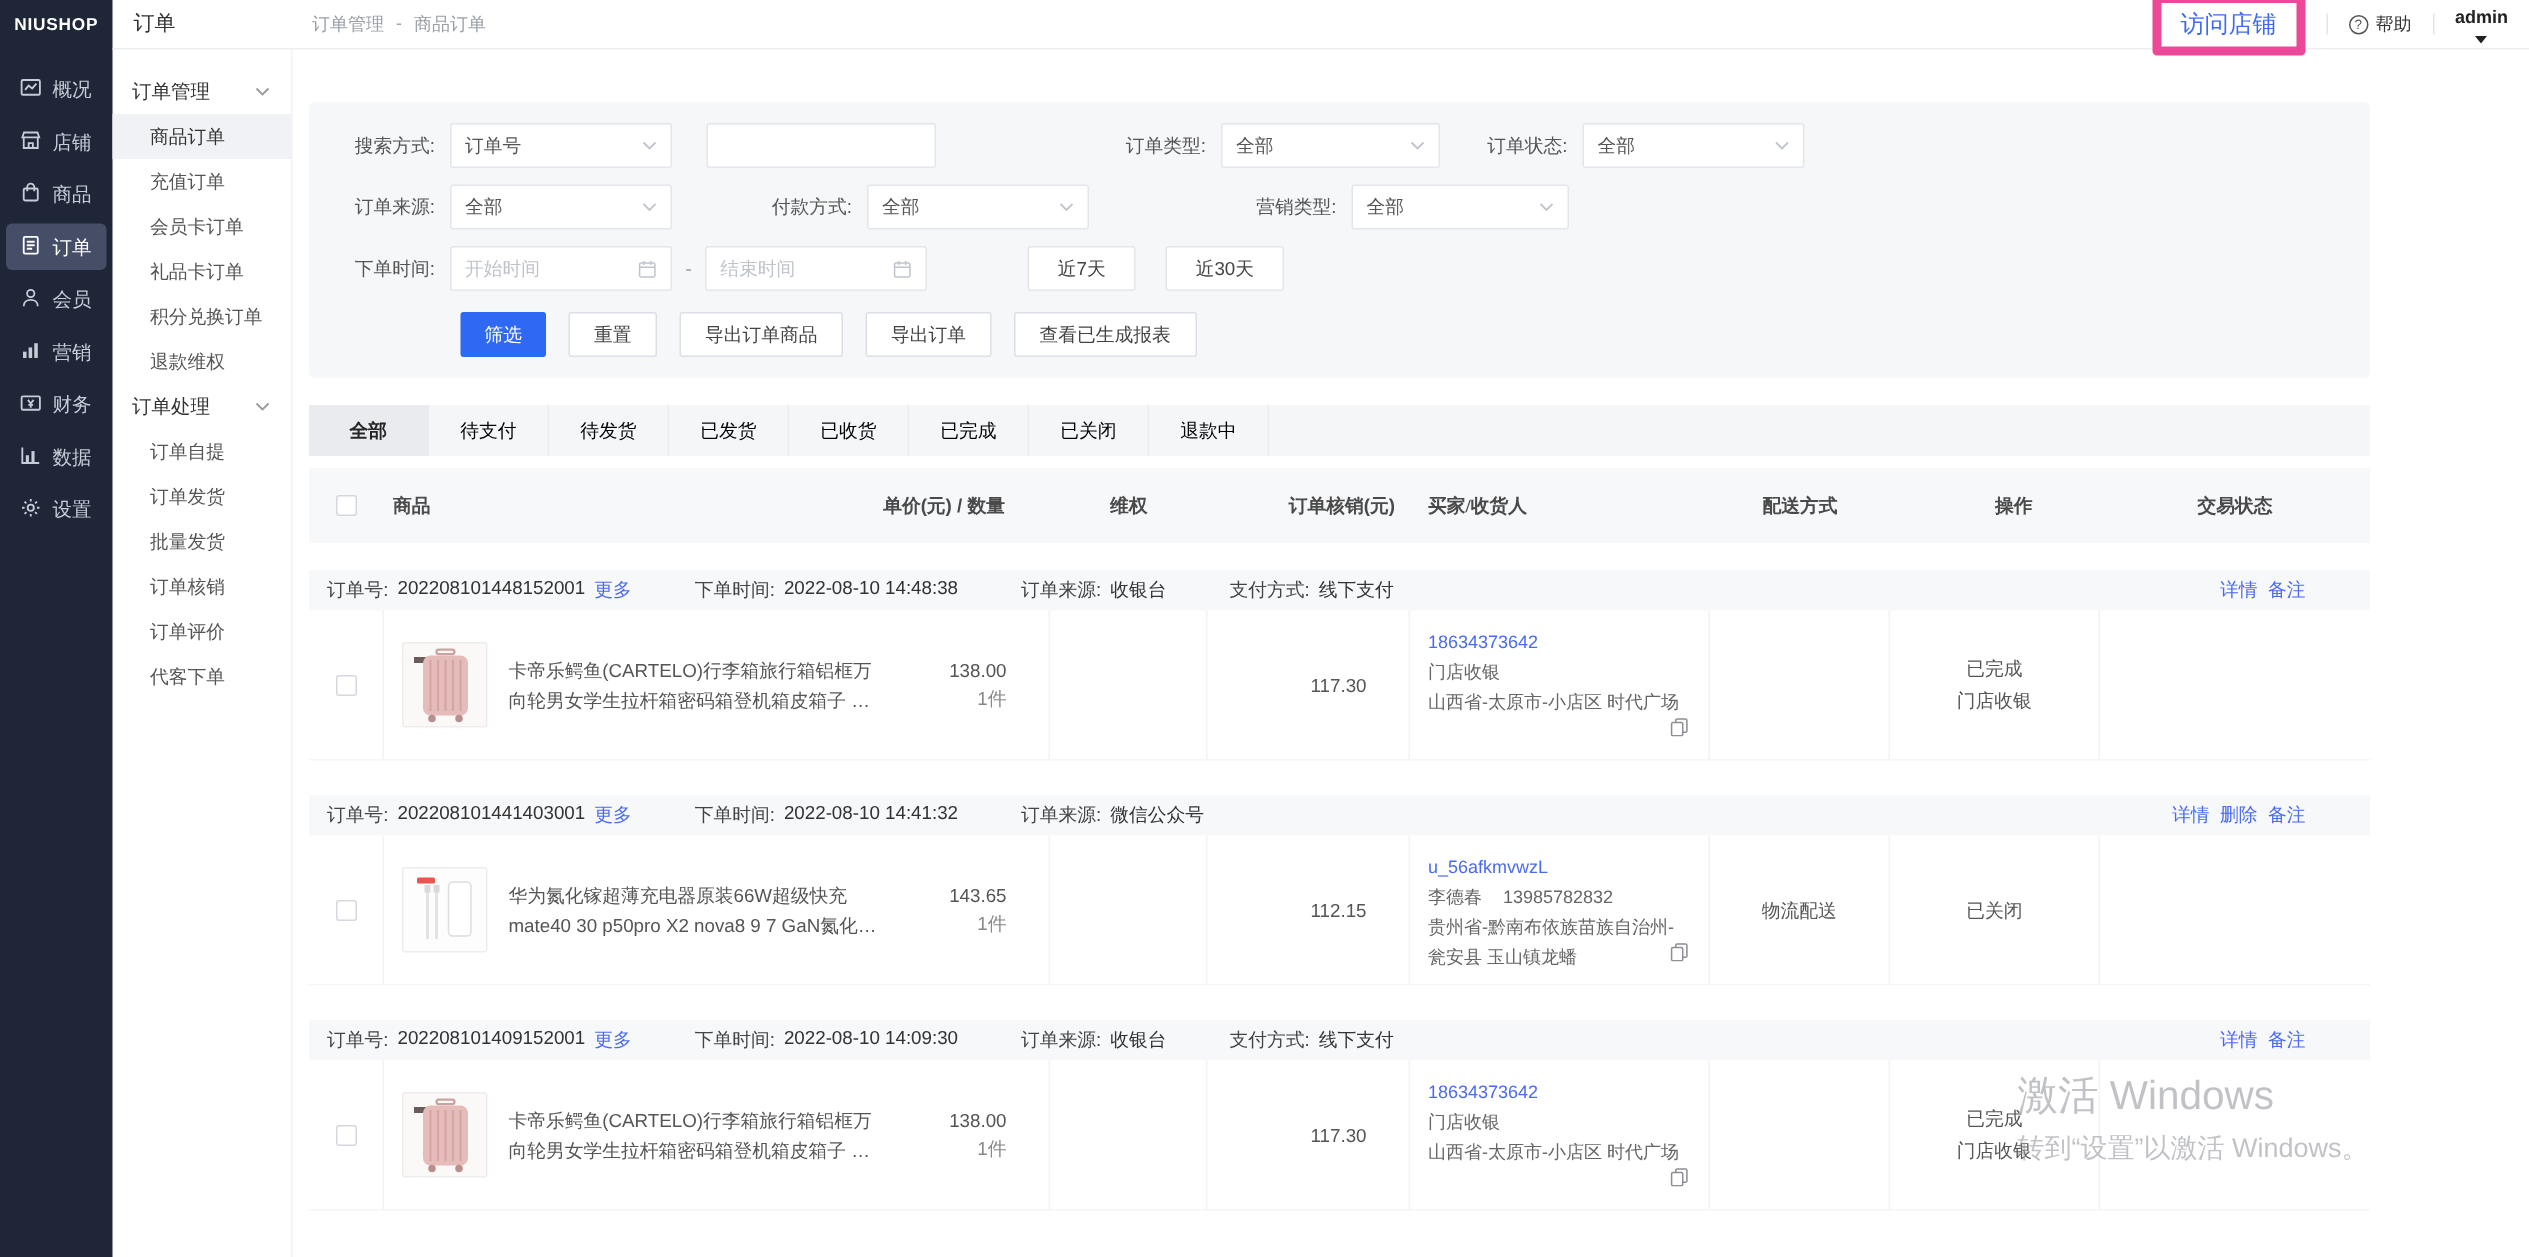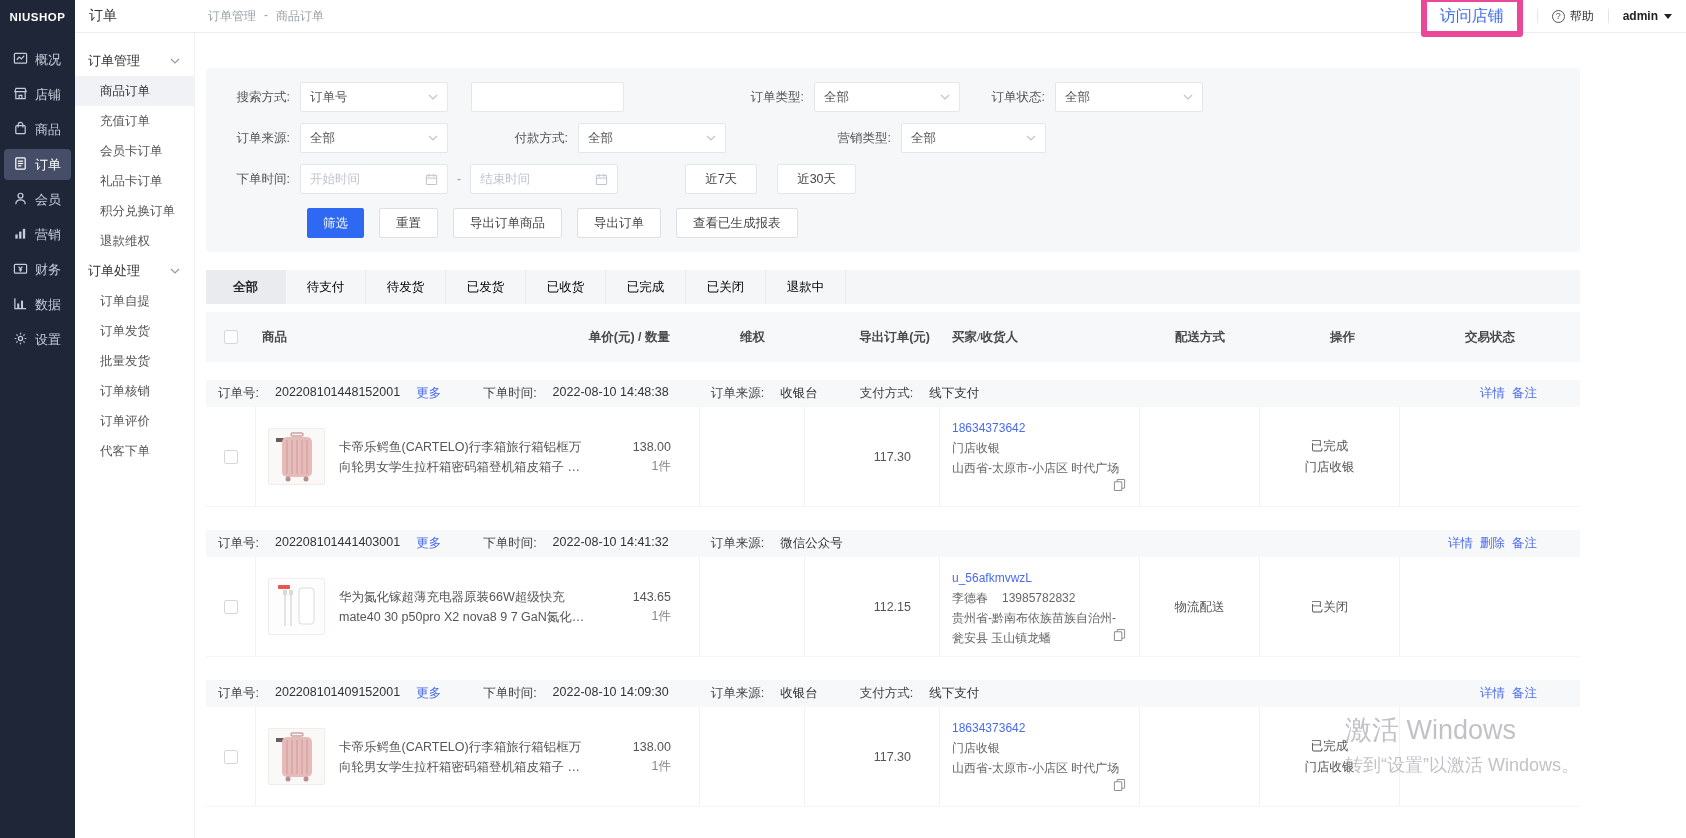--- a/index.html
+++ b/index.html
@@ -18,21 +18,21 @@
   
   .rightcol { flex: 1; display: flex; flex-direction: column; min-width: 0; }
   .topbar { height: 33px; border-bottom: 1px solid #ebedf0; display: flex; align-items: center; flex-shrink: 0; }
   .module-title { width: 120px; padding-left: 14px; font-size: 14px; color: #333; flex-shrink: 0; }
   .breadcrumb { display: flex; gap: 8px; color: #9aa0a8; font-size: 12px; padding-left: 13px; }
   .topbar-right { margin-left: auto; display: flex; align-items: center; padding-right: 14px; }
   .visit-btn { border: 6px solid #ec4899; color: #3f6bf0; background: #fff; font-size: 16px; padding: 4px 13px; border-radius: 3px; cursor: pointer; margin-left: 33px; }
   .tb-sep { width: 1px; height: 14px; background: #e3e5e8; margin: 0 14px; }
   .help { display: flex; align-items: center; gap: 5px; font-size: 12px; color: #333; cursor: pointer; }
   .qmark { width: 13px; height: 13px; border: 1px solid #555; border-radius: 50%; font-size: 9px; display: flex; align-items: center; justify-content: center; color: #555; }
-  .user { display: flex; align-items: center; gap: 6px; font-size: 12px; color: #222; cursor: pointer; font-weight: bold; }
+  .user { display: flex; align-items: center; gap: 6px; font-size: 12px; color: #222; cursor: pointer; font-weight: bold; flex-direction: column; }
   .caret { width: 0; height: 0; border-left: 4px solid transparent; border-right: 4px solid transparent; border-top: 5px solid #222; }
 
   .bodyrow { flex: 1; display: flex; min-height: 0; }
   
   .ssidebar { width: 120px; border-right: 1px solid #f0f1f3; padding-top: 13px; flex-shrink: 0; }
   .snav-group { height: 30px; display: flex; align-items: center; justify-content: space-between; padding: 0 14px 0 13px; color: #333; font-size: 13px; cursor: pointer; }
   .snav-item { height: 30px; line-height: 30px; padding-left: 25px; font-size: 12.5px; color: #555; cursor: pointer; }
   .snav-item.active { background: #f1f2f5; color: #333; }
 
   
@@ -63,21 +63,21 @@
   .th { display: flex; align-items: center; font-size: 12.5px; color: #4a4a4a; font-weight: bold; }
   .th.c { justify-content: center; }
   .th.r-10 { justify-content: flex-end; padding-right: 10px; } .th.l-6 { padding-left: 6px; }
   .th.l-12 { padding-left: 12px; font-family: Liberation Serif, serif; } .th.r-45 { justify-content: flex-end; padding-right: 45px; }
 
   .checkbox { width: 14px; height: 14px; background: #fff; border: 1px solid #d4d7dd; border-radius: 2px; cursor: pointer; }
 
   .ogroup { margin-top: 18px; }
   .ogroup + .ogroup { margin-top: 23px; }
   .ohead { height: 27px; background: #f7f8fa; display: flex; align-items: center; padding: 0 43px 0 12px; font-size: 12.5px; color: #444; }
-  .oh-item { display: flex; gap: 16px; margin-right: 42px; white-space: nowrap; }
+  .oh-item { display: flex; gap: 6px; margin-right: 42px; white-space: nowrap; }
   .oh-val { color: #333; }
   .link { color: #4a6af0; cursor: pointer; text-decoration: none; }
   .oh-actions { margin-left: auto; display: flex; gap: 7px; font-size: 12.5px; }
   .obody { height: 100px; border-bottom: 1px solid #f4f5f7; background: #fff; }
   .cell { border-right: 1px solid #f1f2f5; display: flex; align-items: center; min-width: 0; }
   .cell:last-child { border-right: none; }
   .cell.center { justify-content: center; }
   .cell-check { justify-content: center; }
   .prod-img { width: 57px; height: 57px; margin-left: 12px; border: 1px solid #f0ecec; border-radius: 2px; display: flex; align-items: center; justify-content: center; flex-shrink: 0; background: #fbf8f8; }
   .prod-title { width: 248px; margin-left: 14px; font-size: 12.5px; color: #555; line-height: 20px; display: -webkit-box; -webkit-line-clamp: 2; -webkit-box-orient: vertical; overflow: hidden; }
@@ -322,21 +322,21 @@
 
           <div class="grid thead">
             <div class="th c">
                 <span class="checkbox"></span>
               </div>
             <div class="th l-6" style="justify-content:space-between;">
               <span>商品</span>
               <span style="padding-right:30px;">单价(元) / 数量</span>
             </div>
             <div class="th c">维权</div>
-            <div class="th r-10">导出订单(元)</div>
+            <div class="th r-10">订单核销(元)</div>
             <div class="th l-12">买家/收货人</div>
             <div class="th c">配送方式</div>
             <div class="th r-45">操作</div>
             <div class="th c">交易状态</div>
           </div>
 
           <div class="ogroup">
             <div class="ohead">
               <span class="oh-item">
                 <span>订单号:</span>

